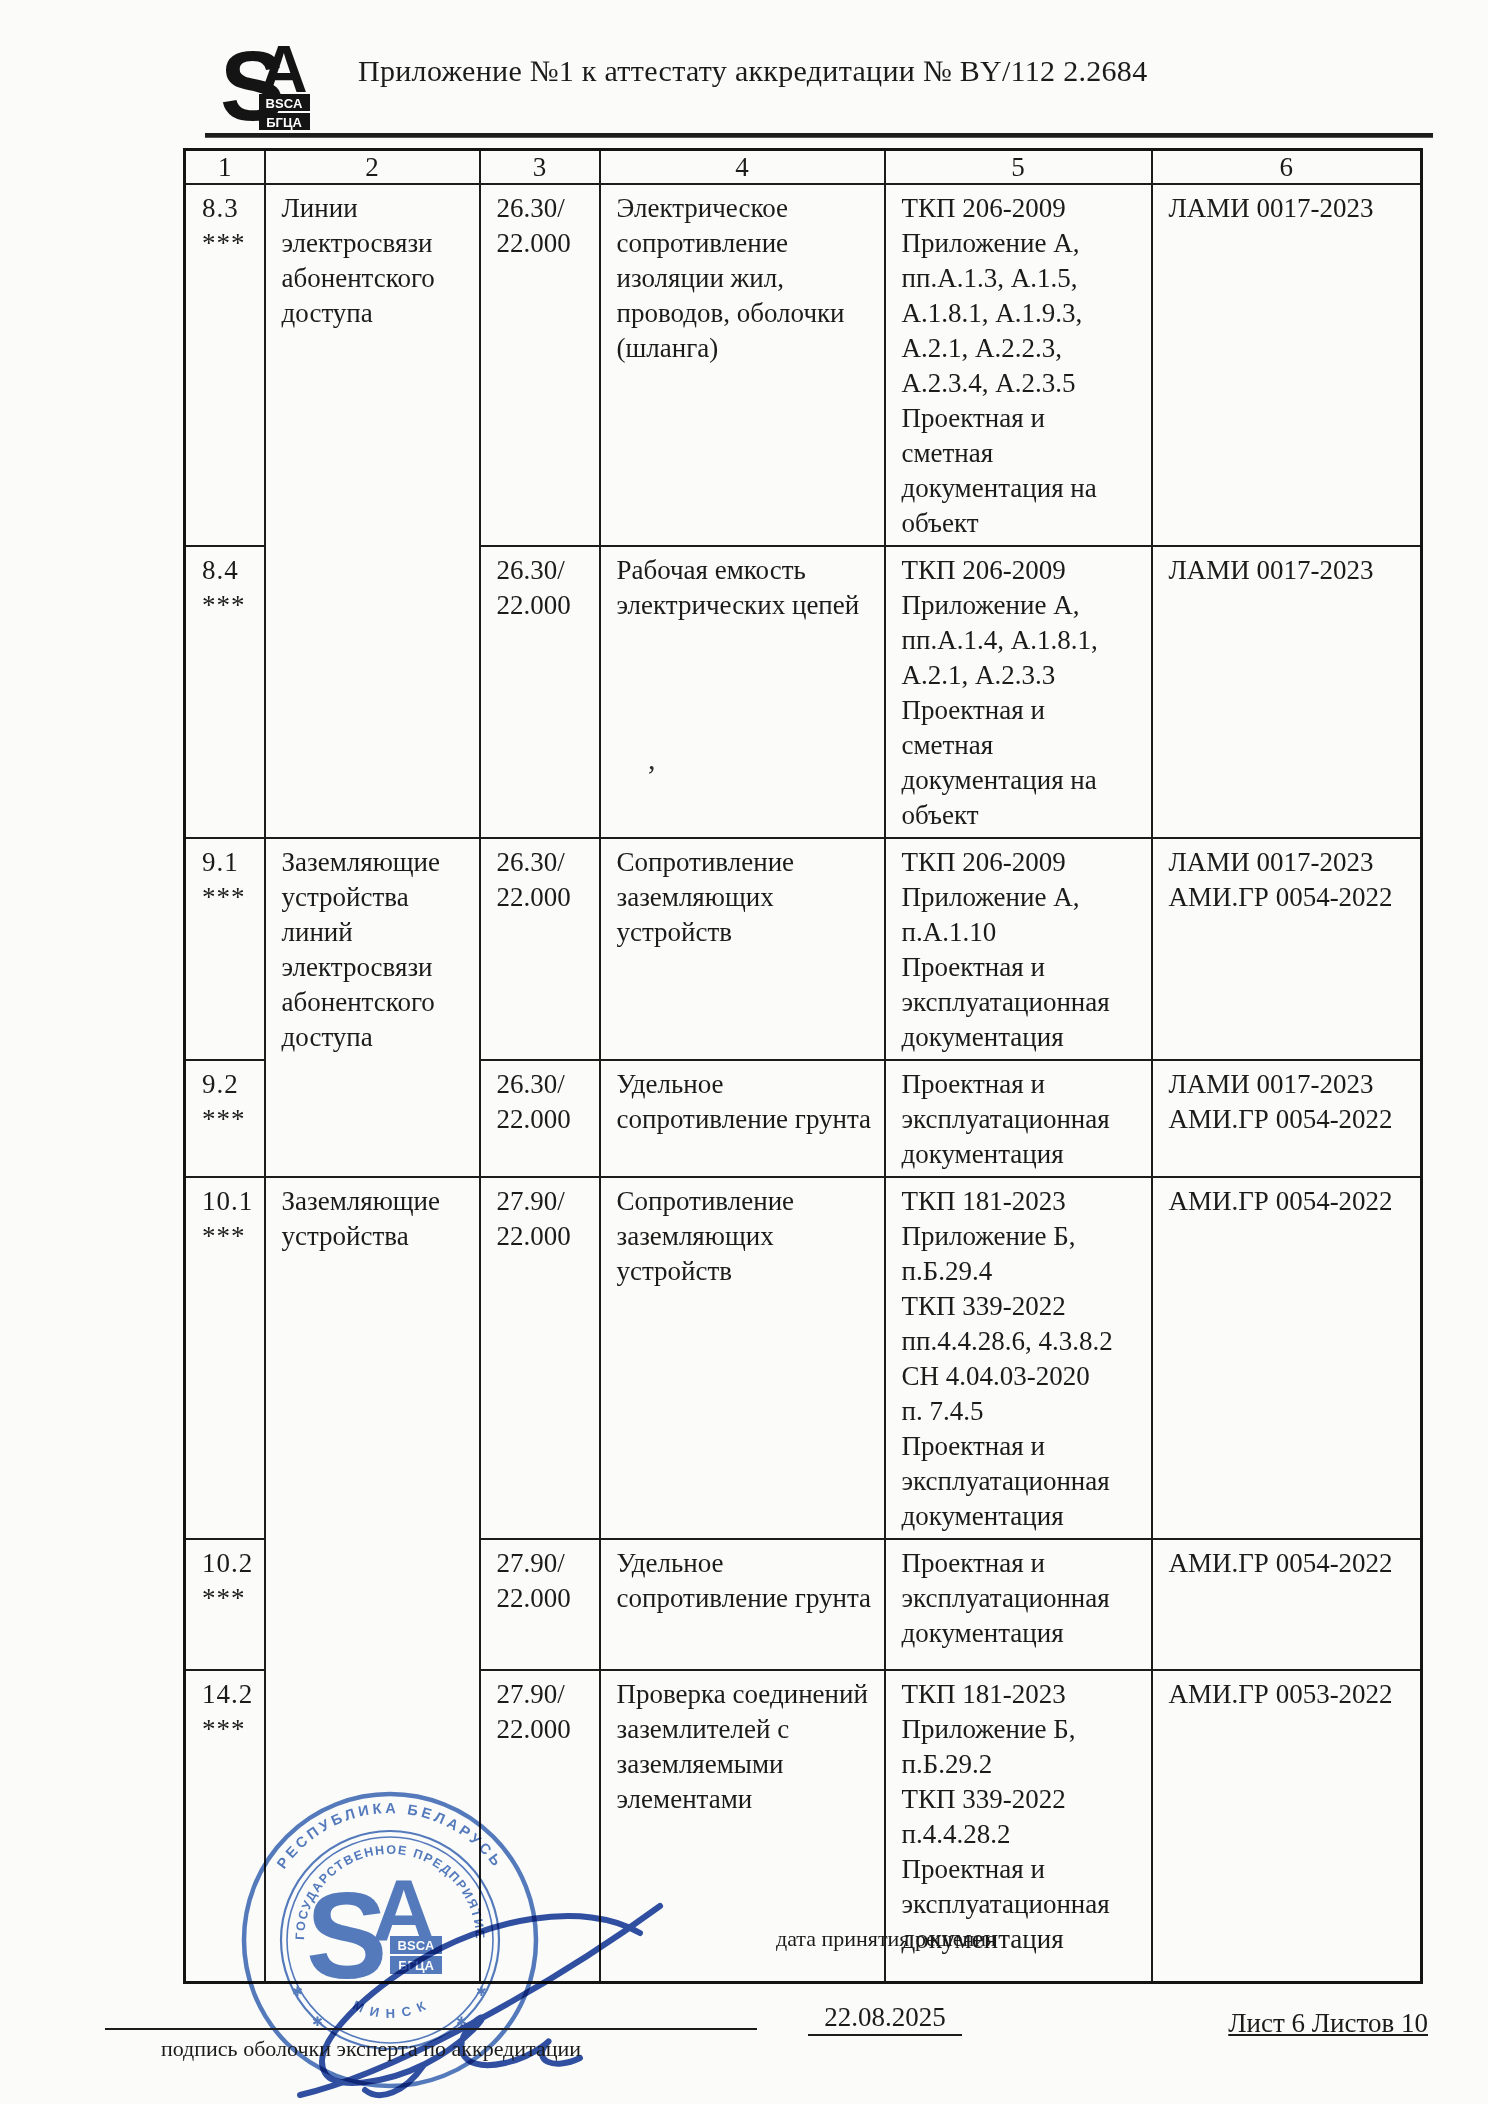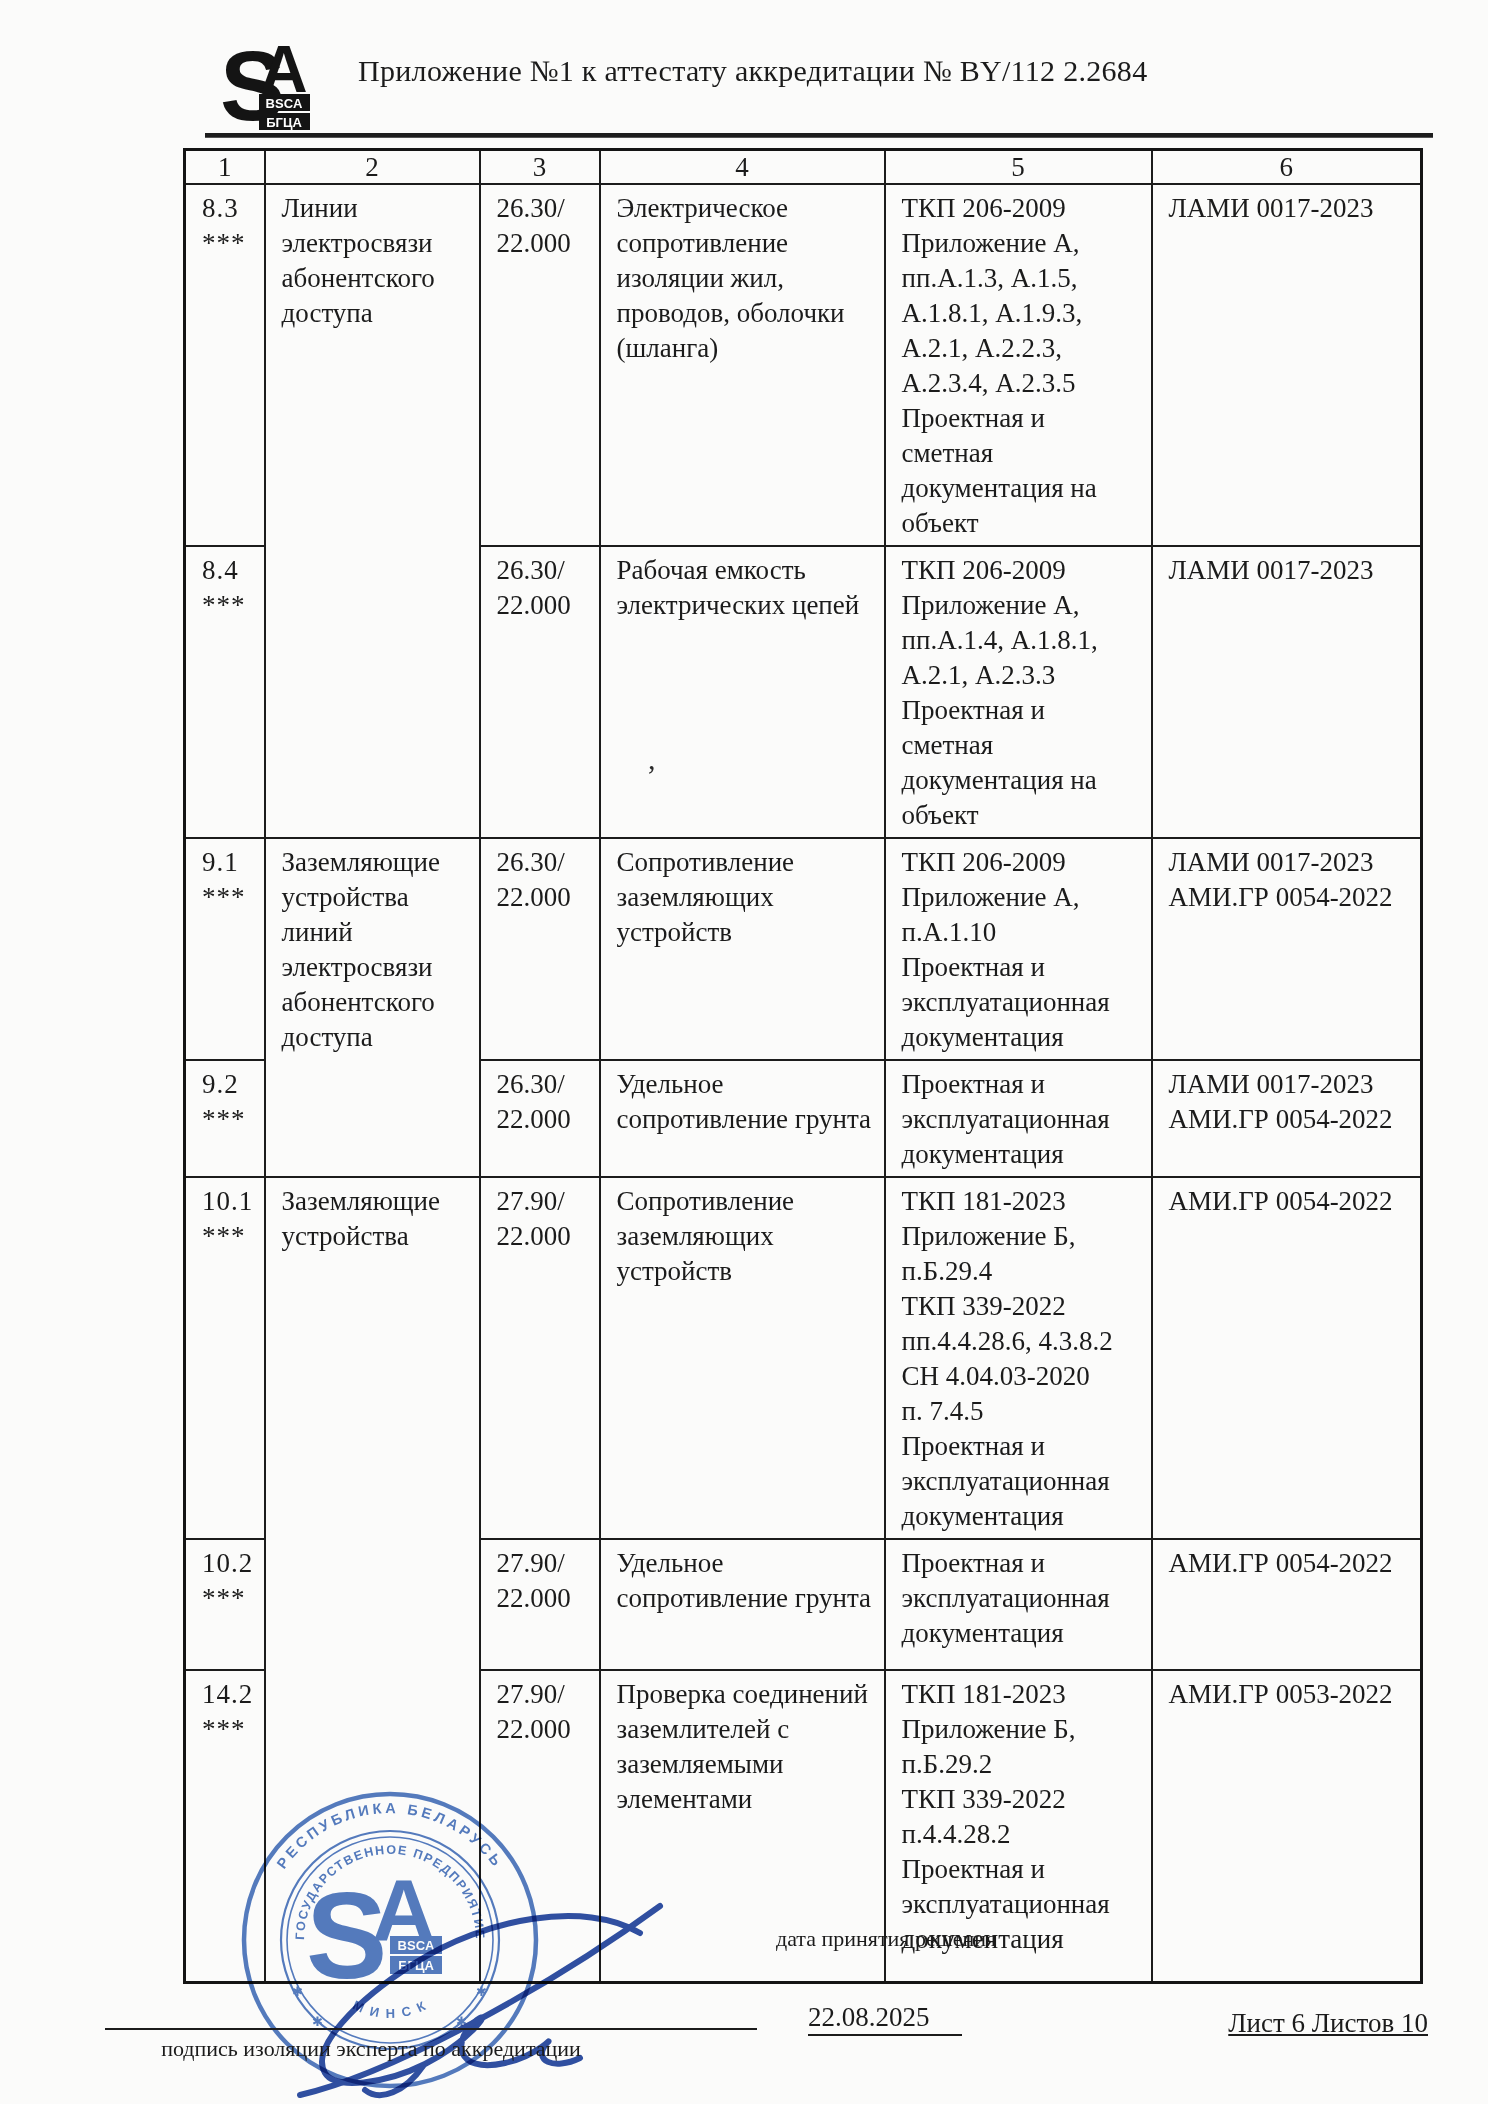--- a/index.html
+++ b/index.html
@@ -27,21 +27,21 @@
   td.c-char{padding-left:16px;}
   td.c-doc{padding-left:16px;}
   td.c-met{padding-left:15px;}
 
   
   .stray{position:absolute;left:648px;top:742px;font-size:30px;color:#2a2a2a;}
 
   
   .sig-line{position:absolute;left:105px;top:2028px;width:652px;border-top:2px solid #1c1c1c;}
   .sig-label{position:absolute;left:128px;top:2036px;width:486px;text-align:center;font-size:22px;}
-  .date-val{position:absolute;left:808px;top:2002px;width:154px;text-align:left;font-size:27px;
+  .date-val{position:absolute;left:808px;top:2002px;width:154px;text-align:center;font-size:27px;
             border-bottom:2px solid #1c1c1c;padding-bottom:1px;}
   .date-label{position:absolute;left:770px;top:1926px;width:232px;text-align:center;font-size:22px;}
   .sheet-info{position:absolute;left:1168px;top:2008px;width:260px;text-align:right;font-size:27px;white-space:nowrap;text-decoration:underline;}
 
   
   .stamp{position:absolute;left:240px;top:1790px;width:300px;height:300px;
          mix-blend-mode:multiply;opacity:.88;}
   .signature{position:absolute;left:255px;top:1888px;width:420px;height:216px;
          mix-blend-mode:multiply;opacity:.95;}
 </style>
@@ -255,18 +255,18 @@
     <g fill="none" stroke="#24469e" stroke-width="6" stroke-linecap="round">
       <path d="M 385 45 C 330 12, 230 30, 160 75 C 100 113, 55 160, 70 185 C 80 202, 130 196, 170 176
                C 215 153, 238 120, 222 132 C 196 152, 200 186, 250 175 C 285 167, 300 146, 291 156
                C 278 172, 298 183, 325 170"></path>
       <path d="M 45 207 C 140 185, 300 95, 405 18"></path>
       <path d="M 168 178 C 150 204, 125 214, 110 202"></path>
     </g>
   </svg>
 
   <div class="sig-line"></div>
-  <div class="sig-label">подпись изоляции эксперта по аккредитации</div>
+  <div class="sig-label">подпись оболочки эксперта по аккредитации</div>
   <div class="date-val">22.08.2025</div>
   <div class="date-label">дата принятия решения</div>
   <div class="sheet-info">Лист 6 Листов 10</div>
 
 </div>
 
 </body></html>

